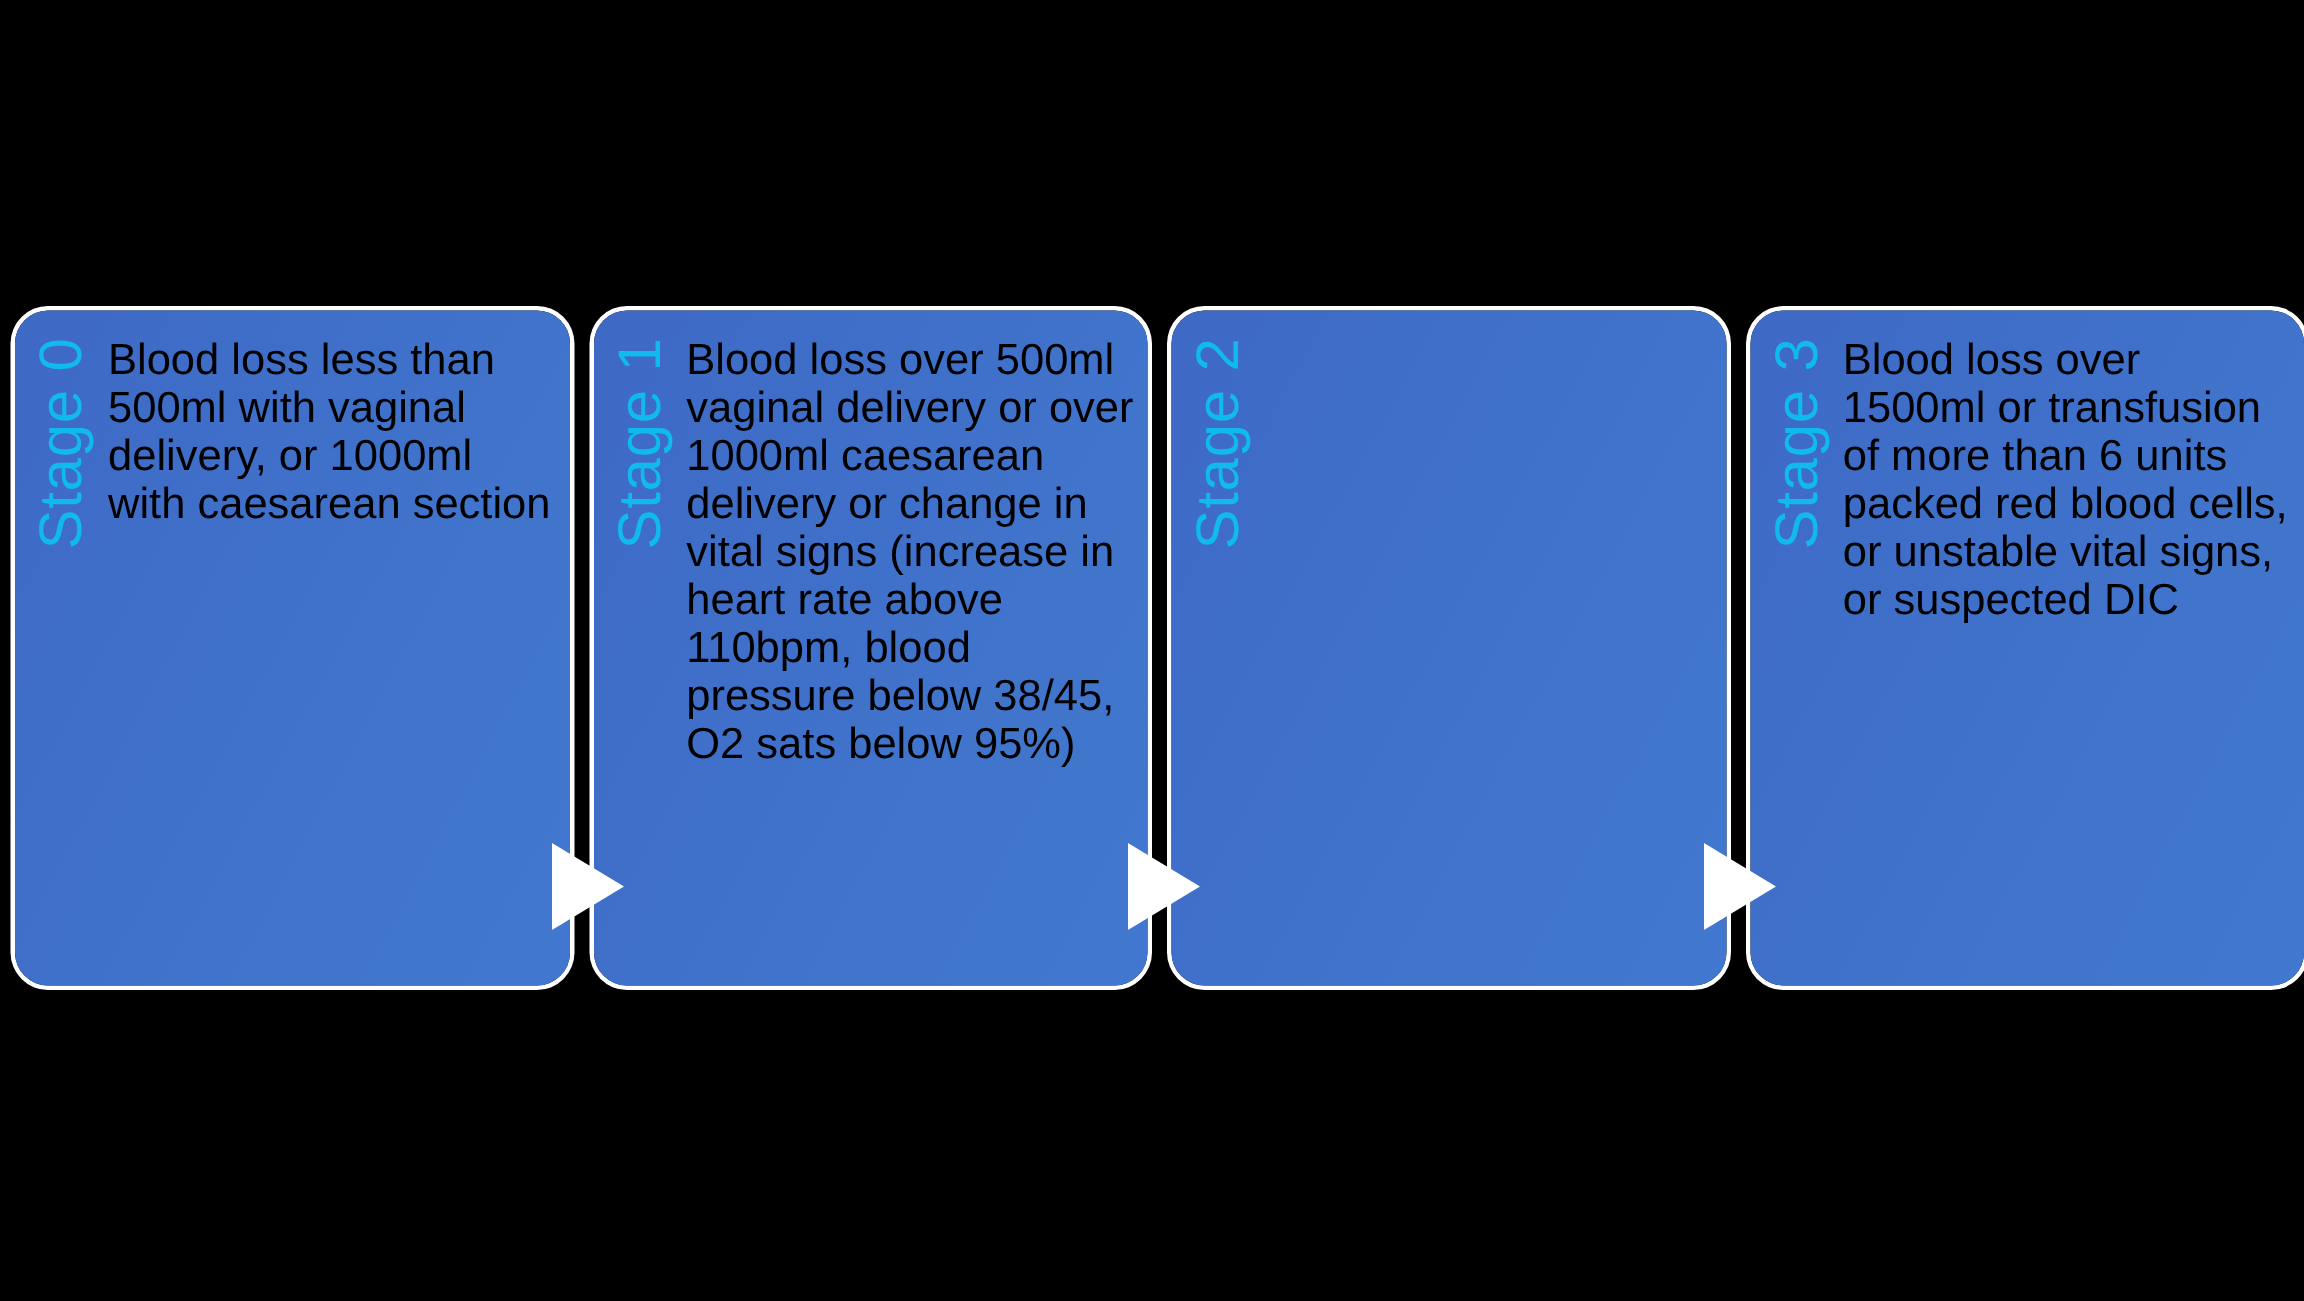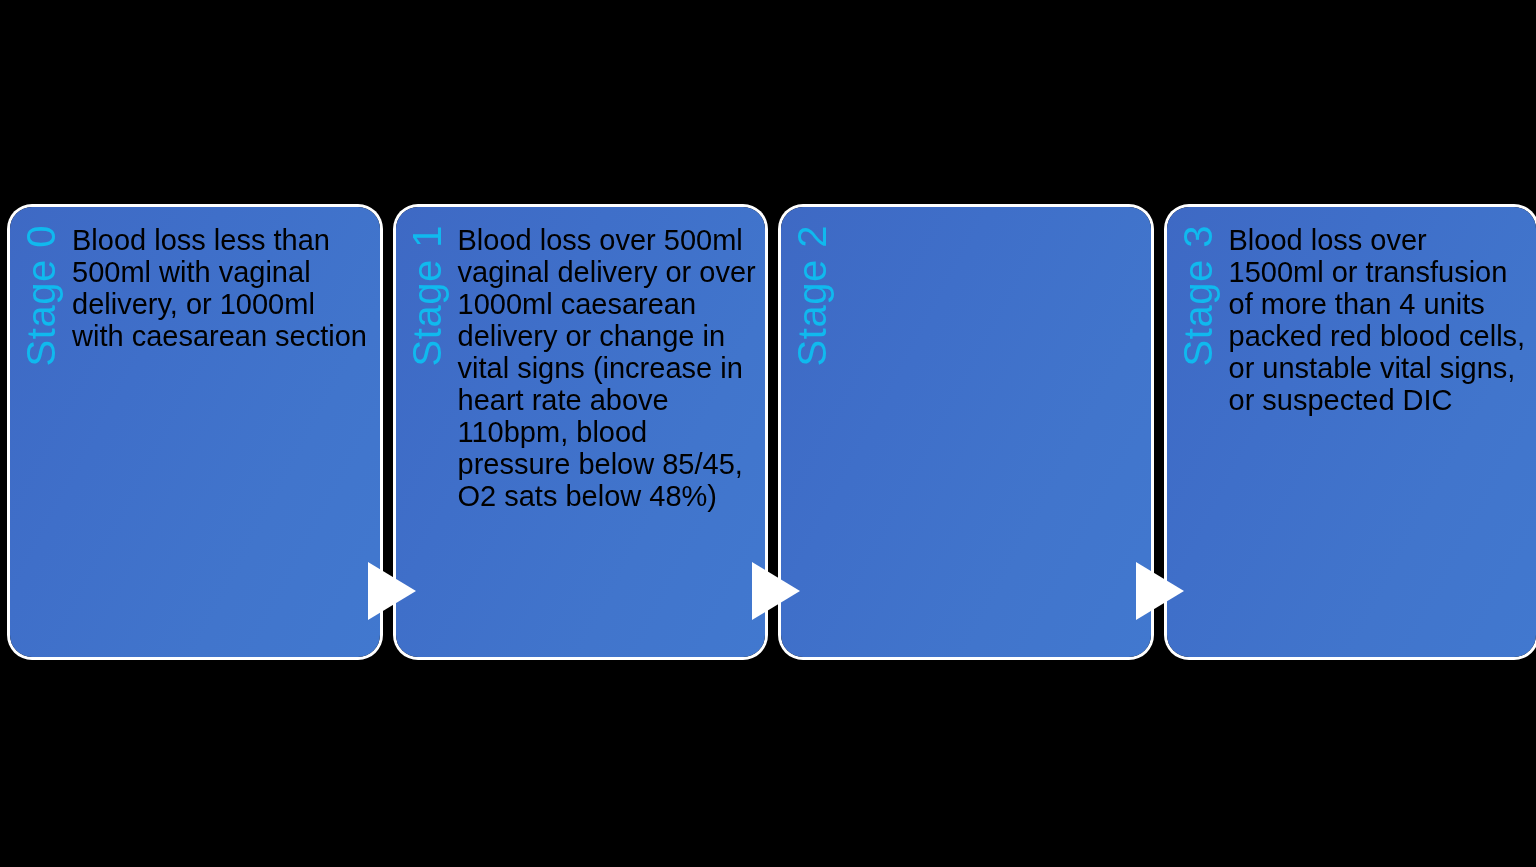--- a/index.html
+++ b/index.html
@@ -119,38 +119,38 @@
       </div>
       <div class="stage-body">Blood loss less than 500ml with vaginal delivery, or 1000ml with caesarean section</div>
     </div>
 
     <div class="stage-card">
       <div class="stage-label-slot">
         <div class="stage-label">
           <span class="stage-label-inner">Stage 1</span>
         </div>
       </div>
-      <div class="stage-body">Blood loss over 500ml vaginal delivery or over 1000ml caesarean delivery or change in vital signs (increase in heart rate above 110bpm, blood pressure below 85/45, O2 sats below 48%)</div>
+      <div class="stage-body">Blood loss over 500ml vaginal delivery or over 1000ml caesarean delivery or change in vital signs (increase in heart rate above 110bpm, blood pressure below 38/45, O2 sats below 95%)</div>
     </div>
 
     <div class="stage-card">
       <div class="stage-label-slot">
         <div class="stage-label">
           <span class="stage-label-inner">Stage 2</span>
         </div>
       </div>
     </div>
 
     <div class="stage-card">
       <div class="stage-label-slot">
         <div class="stage-label">
           <span class="stage-label-inner">Stage 3</span>
         </div>
       </div>
-      <div class="stage-body">Blood loss over 1500ml or transfusion of more than 4 units packed red blood cells, or unstable vital signs, or suspected DIC</div>
+      <div class="stage-body">Blood loss over 1500ml or transfusion of more than 6 units packed red blood cells, or unstable vital signs, or suspected DIC</div>
     </div>
 
   </div>
 
   <div class="connector-arrow arrow-1">
     <svg viewBox="0 0 48 58" xmlns="http://www.w3.org/2000/svg" aria-hidden="true">
       <polygon points="0,0 48,29 0,58" fill="#ffffff"></polygon>
     </svg>
   </div>
   <div class="connector-arrow arrow-2">

